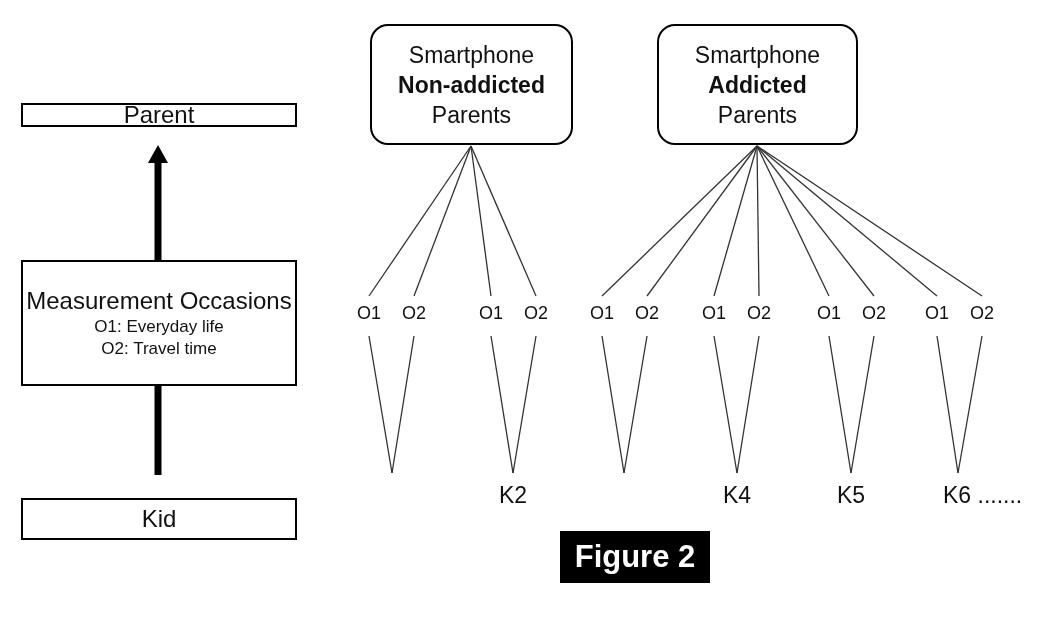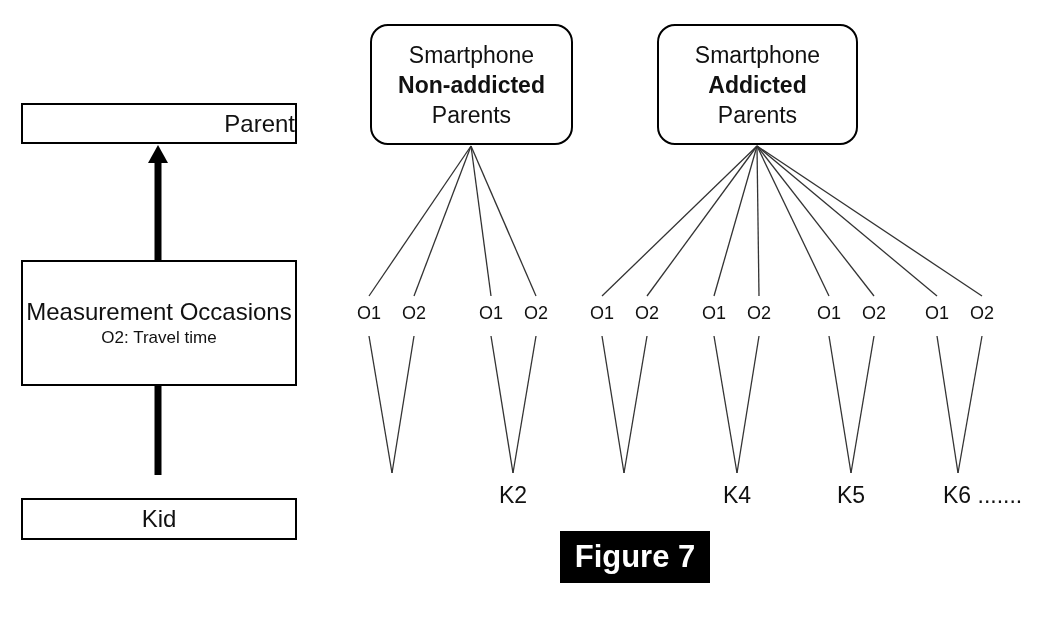--- a/index.html
+++ b/index.html
@@ -26,21 +26,21 @@
     position: absolute;
     border: 2px solid #000000;
     background: #ffffff;
     display: flex;
     flex-direction: column;
     align-items: center;
     justify-content: center;
     text-align: center;
     box-sizing: border-box;
   }
-  #parent-box  { left: 21px; top: 103px; width: 276px; height: 41px; font-size: 24px; align-items: flex-end; }
+  #parent-box  { left: 21px; top: 103px; width: 276px; height: 24px; font-size: 24px; }
   #kid-box     { left: 21px; top: 475px; width: 276px; height: 42px; font-size: 24px; margin-top: 23px; }
   #measurement-box { left: 21px; top: 260px; width: 276px; height: 126px; }
   .measurement-title { font-size: 24px; line-height: 30px; }
   .measurement-item  { font-size: 17px; line-height: 22px; }
   .round-box {
     position: absolute;
     border: 2px solid #000000;
     border-radius: 18px;
     background: #ffffff;
     display: flex;
@@ -148,20 +148,21 @@
         <line x1="982" y1="336" x2="958" y2="473"></line>
     </g>
   </svg>
 
   <div id="parent-box" class="rect-box">
     <span>Parent</span>
   </div>
 
   <div id="measurement-box" class="rect-box">
     <div class="measurement-title">Measurement Occasions</div>
+    <div class="measurement-item">O1: Everyday life</div>
     <div class="measurement-item">O2: Travel time</div>
   </div>
 
   <div id="kid-box" class="rect-box">
     <span>Kid</span>
   </div>
 
   <div id="nonaddicted-box" class="round-box">
     <div>Smartphone</div>
     <div class="bold-line">Non-addicted</div>
@@ -186,16 +187,16 @@
   <span class="o-label" style="left:850px">O2</span>
   <span class="o-label" style="left:913px">O1</span>
   <span class="o-label" style="left:958px">O2</span>
 
   <div class="k-label" style="left:453px">K2</div>
   <div class="k-label" style="left:677px">K4</div>
   <div class="k-label" style="left:791px">K5</div>
   <div class="k-label k-last" style="left:943px">K6 .......</div>
 
   <div id="figure-caption">
-    <span>Figure 7</span>
+    <span>Figure 2</span>
   </div>
 
 </div>
 
 </body></html>

